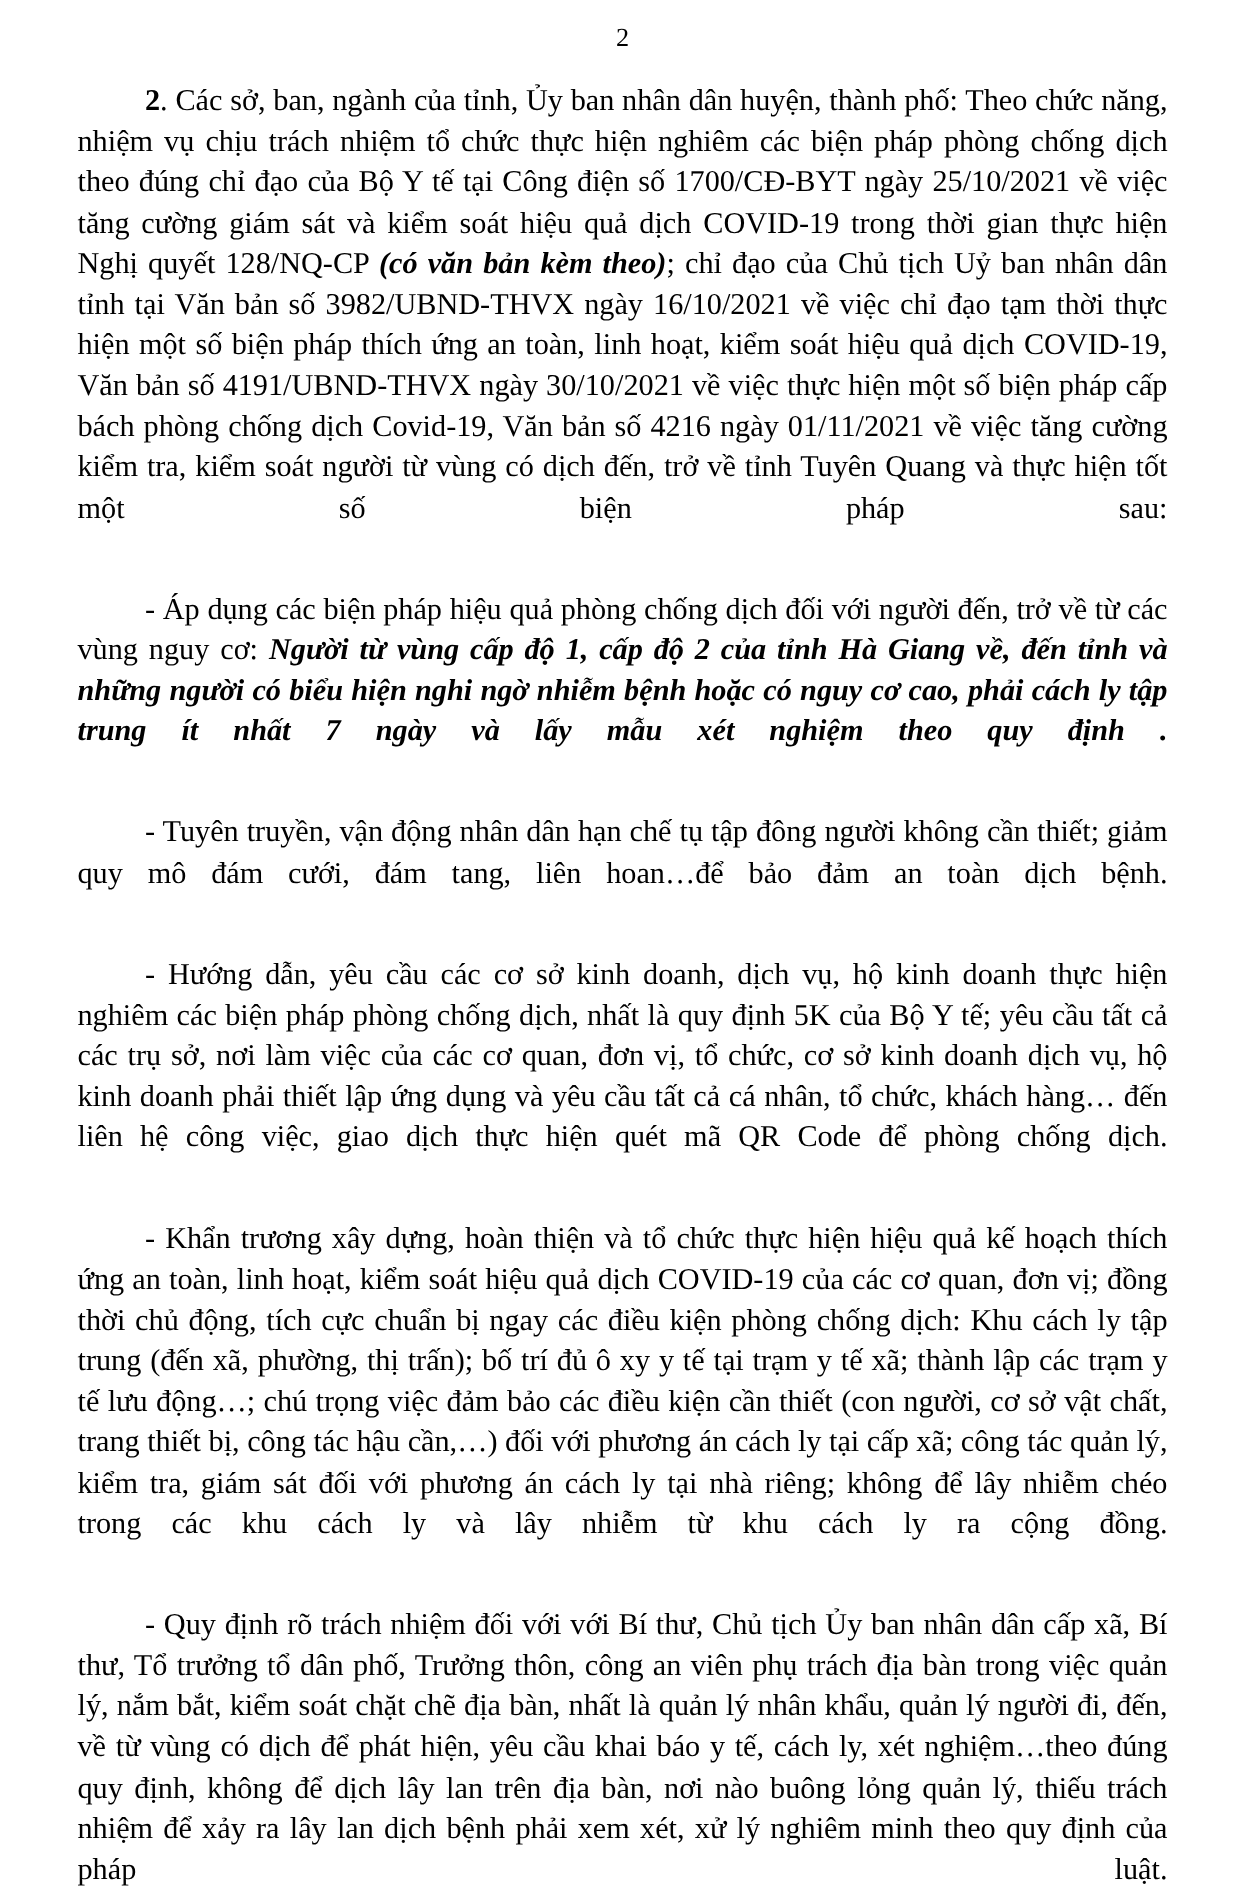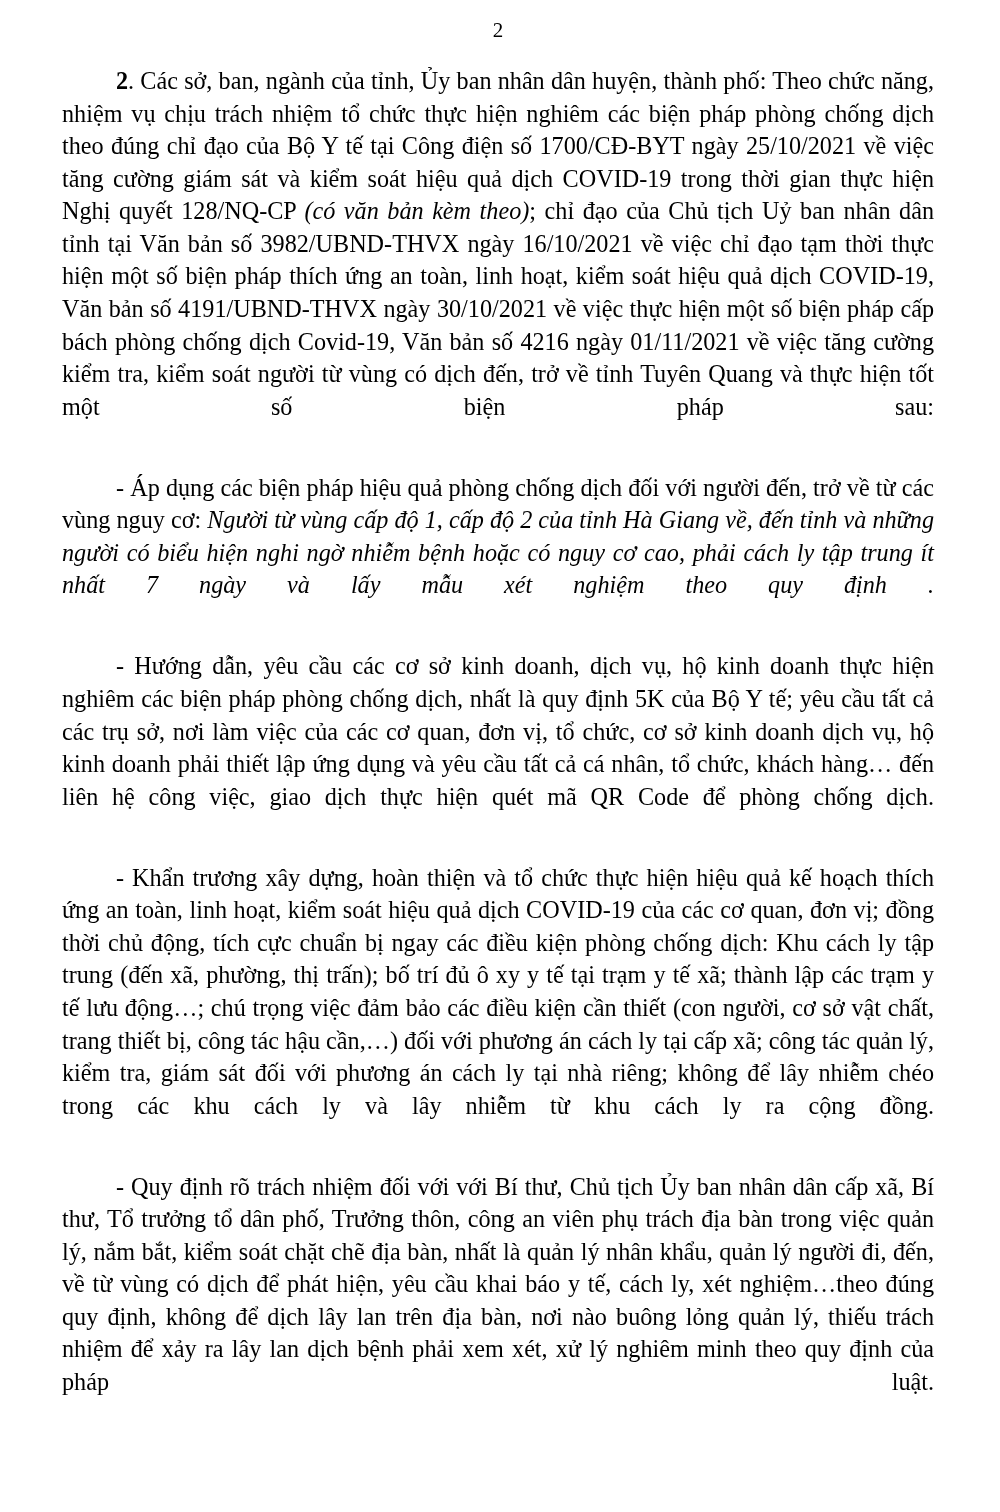--- a/index.html
+++ b/index.html
@@ -34,36 +34,37 @@
   }
   .para {
     margin: 0 0 2px 0;
     text-indent: 54px;
     text-align: justify;
   }
   .para.spaced {
     margin-top: 16px;
   }
   .b { font-weight: bold; }
-  .i { font-style: italic; }
+  .i { font-style: italic; font-weight: bold; }
   
   .para:after {
     content: "";
     display: inline-block;
     width: 100%;
   }
 </style>
 </head>
 <body>
 
 <div class="page">
 
   <div class="page-number">2</div>
 
   <div class="doc-body">
       <p class="para"><span class="b">2</span><span>. Các sở, ban, ngành của tỉnh, Ủy ban nhân dân huyện, thành phố: Theo chức năng, nhiệm vụ chịu trách nhiệm tổ chức thực hiện nghiêm các biện pháp phòng chống dịch theo đúng chỉ đạo của Bộ Y tế tại Công điện số 1700/CĐ-BYT ngày 25/10/2021 về việc tăng cường giám sát và kiểm soát hiệu quả dịch COVID-19 trong thời gian thực hiện Nghị quyết 128/NQ-CP </span><span class="i">(có văn bản kèm theo)</span><span>; chỉ đạo của Chủ tịch Uỷ ban nhân dân tỉnh tại Văn bản số 3982/UBND-THVX ngày 16/10/2021 về việc chỉ đạo tạm thời thực hiện một số biện pháp thích ứng an toàn, linh hoạt, kiểm soát hiệu quả dịch COVID-19, Văn bản số 4191/UBND-THVX ngày 30/10/2021 về việc thực hiện một số biện pháp cấp bách phòng chống dịch Covid-19, Văn bản số 4216 ngày 01/11/2021 về việc tăng cường kiểm tra, kiểm soát người từ vùng có dịch đến, trở về tỉnh Tuyên Quang và thực hiện tốt một số biện pháp sau:</span></p>
       <p class="para spaced"><span>- Áp dụng các biện pháp hiệu quả phòng chống dịch đối với người đến, trở về từ các vùng nguy cơ: </span><span class="i">Người từ vùng cấp độ 1, cấp độ 2 của  tỉnh Hà Giang về, đến tỉnh và những người có biểu hiện nghi ngờ nhiễm bệnh hoặc có nguy cơ cao, phải cách ly tập trung ít nhất 7 ngày và lấy mẫu xét nghiệm theo quy định .</span></p>
+      <p class="para spaced"><span>- Tuyên truyền, vận động nhân dân hạn chế tụ tập đông người không cần thiết; giảm quy mô đám cưới, đám tang, liên hoan…để bảo đảm an toàn dịch bệnh.</span></p>
       <p class="para spaced"><span>- Hướng dẫn, yêu cầu các cơ sở kinh doanh, dịch vụ, hộ kinh doanh thực hiện nghiêm các biện pháp phòng chống dịch, nhất là quy định 5K của Bộ Y tế; yêu cầu tất cả các trụ sở, nơi làm việc của các cơ quan, đơn vị, tổ chức, cơ sở kinh doanh dịch vụ, hộ kinh doanh phải thiết lập ứng dụng và yêu cầu tất cả cá nhân, tổ chức, khách hàng… đến liên hệ công việc, giao dịch thực hiện quét mã QR Code để phòng chống dịch.</span></p>
       <p class="para spaced"><span>- Khẩn trương xây dựng, hoàn thiện và tổ chức thực hiện hiệu quả kế hoạch thích ứng an toàn, linh hoạt, kiểm soát hiệu quả dịch COVID-19 của các cơ quan, đơn vị; đồng thời chủ động, tích cực chuẩn bị ngay các điều kiện phòng chống dịch: Khu cách ly tập trung (đến xã, phường, thị trấn); bố trí đủ ô xy y tế tại trạm y tế xã; thành lập các trạm y tế lưu động…; chú trọng việc đảm bảo các điều kiện cần thiết (con người, cơ sở vật chất, trang thiết bị, công tác hậu cần,…) đối với phương án cách ly tại cấp xã; công tác quản lý, kiểm tra, giám sát đối với phương án cách ly tại nhà riêng; không để lây nhiễm chéo trong các khu cách ly và lây nhiễm từ khu cách ly ra cộng đồng.</span></p>
       <p class="para spaced"><span>- Quy định rõ trách nhiệm đối với với Bí thư, Chủ tịch Ủy ban nhân dân cấp xã, Bí thư, Tổ trưởng tổ dân phố, Trưởng thôn, công an viên phụ trách địa bàn trong việc quản lý, nắm bắt, kiểm soát chặt chẽ địa bàn, nhất là quản lý nhân khẩu, quản lý người đi, đến, về từ vùng có dịch để phát hiện, yêu cầu khai báo y tế, cách ly, xét nghiệm…theo đúng quy định, không để dịch lây lan trên địa bàn, nơi nào buông lỏng quản lý, thiếu trách nhiệm để xảy ra lây lan dịch bệnh phải xem xét, xử lý nghiêm minh theo quy định của pháp luật.</span></p>
     </div>
 
 </div>
 
 </body></html>

